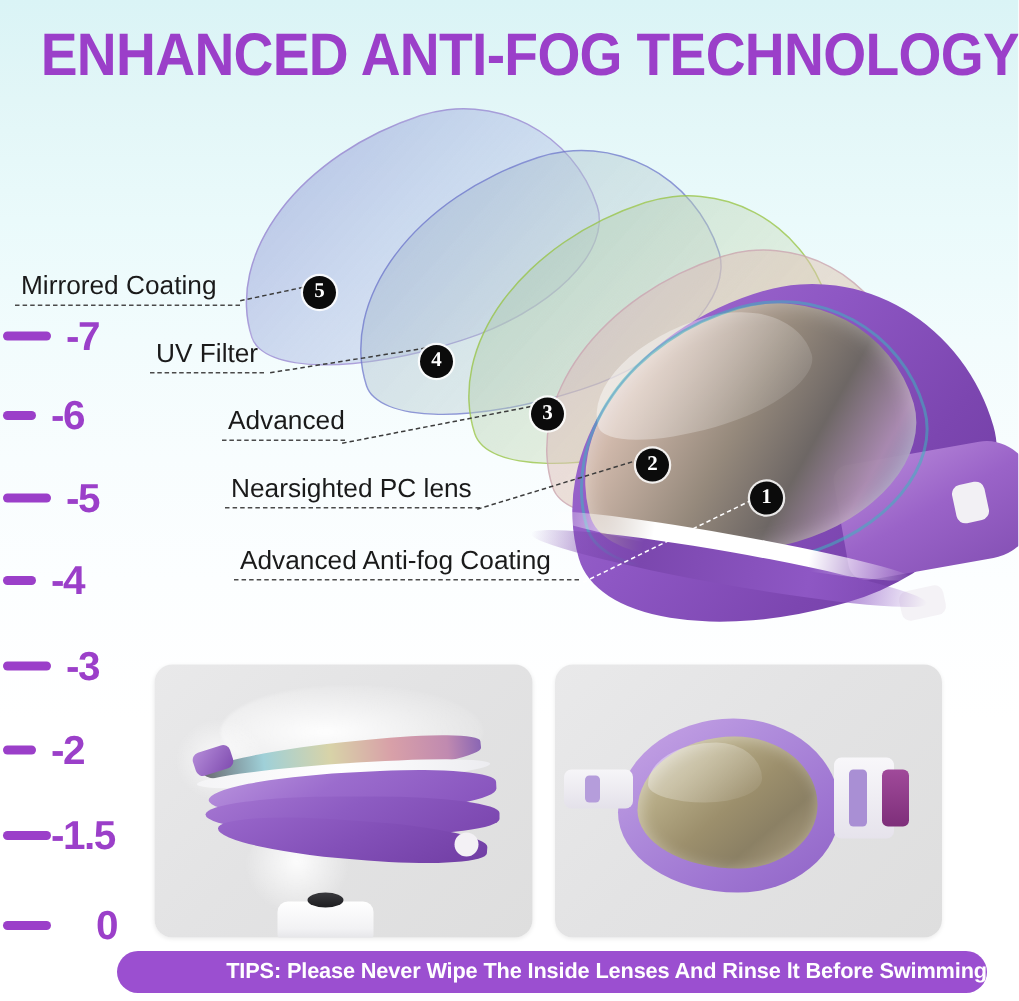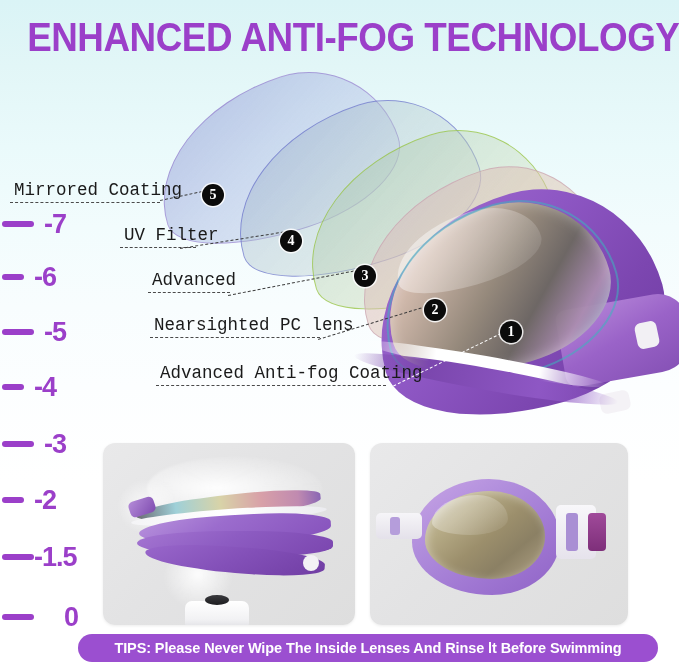--- a/index.html
+++ b/index.html
@@ -68,21 +68,21 @@
   }
 
   
   .callout {
     position: absolute;
     font-size: 17.5px;
     color: #1a1a1a;
     font-family: "Liberation Sans", sans-serif;
     white-space: nowrap;
   }
-  .callout .txt { display: block; padding: 0 4px 2px 4px; font-family: Liberation Mono, monospace; }
+  .callout .txt { display: block; padding: 0 4px 2px 4px; }
   .callout .rule {
     display: block;
     height: 0;
     border-top: 1.3px dashed #4a4a4a;
   }
 
   
   .badge {
     position: absolute;
     width: 22px;
@@ -132,21 +132,21 @@
     left: 78px;
     top: 634px;
     width: 580px;
     height: 28px;
     border-radius: 14px;
     background: #9b4fd0;
     color: #ffffff;
     font-size: 14.5px;
     font-weight: bold;
     line-height: 28px;
-    text-align: center;
+    text-align: right;
     font-family: "Liberation Sans Narrow", "Liberation Sans", sans-serif;
     letter-spacing: -0.1px;
     white-space: nowrap;
     overflow: hidden;
   }
 </style>
 </head>
 <body>
 
 <div id="page">
@@ -256,21 +256,21 @@
   <div class="leader" style="left:160px; top:200px; width:48px; transform:rotate(-12deg);"></div>
   <div class="leader" style="left:180px; top:248px; width:105px; transform:rotate(-9deg);"></div>
   <div class="leader" style="left:228px; top:295px; width:133px; transform:rotate(-11deg);"></div>
   <div class="leader" style="left:318px; top:339px; width:118px; transform:rotate(-17deg);"></div>
   <div class="leader light" style="left:384px; top:390px; width:130px; transform:rotate(-26deg);"></div>
 
   <div class="callout" style="left:10px; top:180px;">
     <span class="txt">Mirrored Coating</span>
     <span class="rule" style="width:150px;"></span>
   </div>
-  <div class="callout" style="left:120px; top:225px;text-align:center;">
+  <div class="callout" style="left:100px; top:225px;text-align:center;">
     <span class="txt">UV Filter</span>
     <span class="rule" style="width:76px;"></span>
   </div>
   <div class="callout" style="left:148px; top:270px;">
     <span class="txt">Advanced</span>
     <span class="rule" style="width:82px;"></span>
   </div>
   <div class="callout" style="left:156px; top:363px;">
     <span class="txt">Advanced Anti-fog Coating</span>
     <span class="rule" style="width:230px;"></span>

